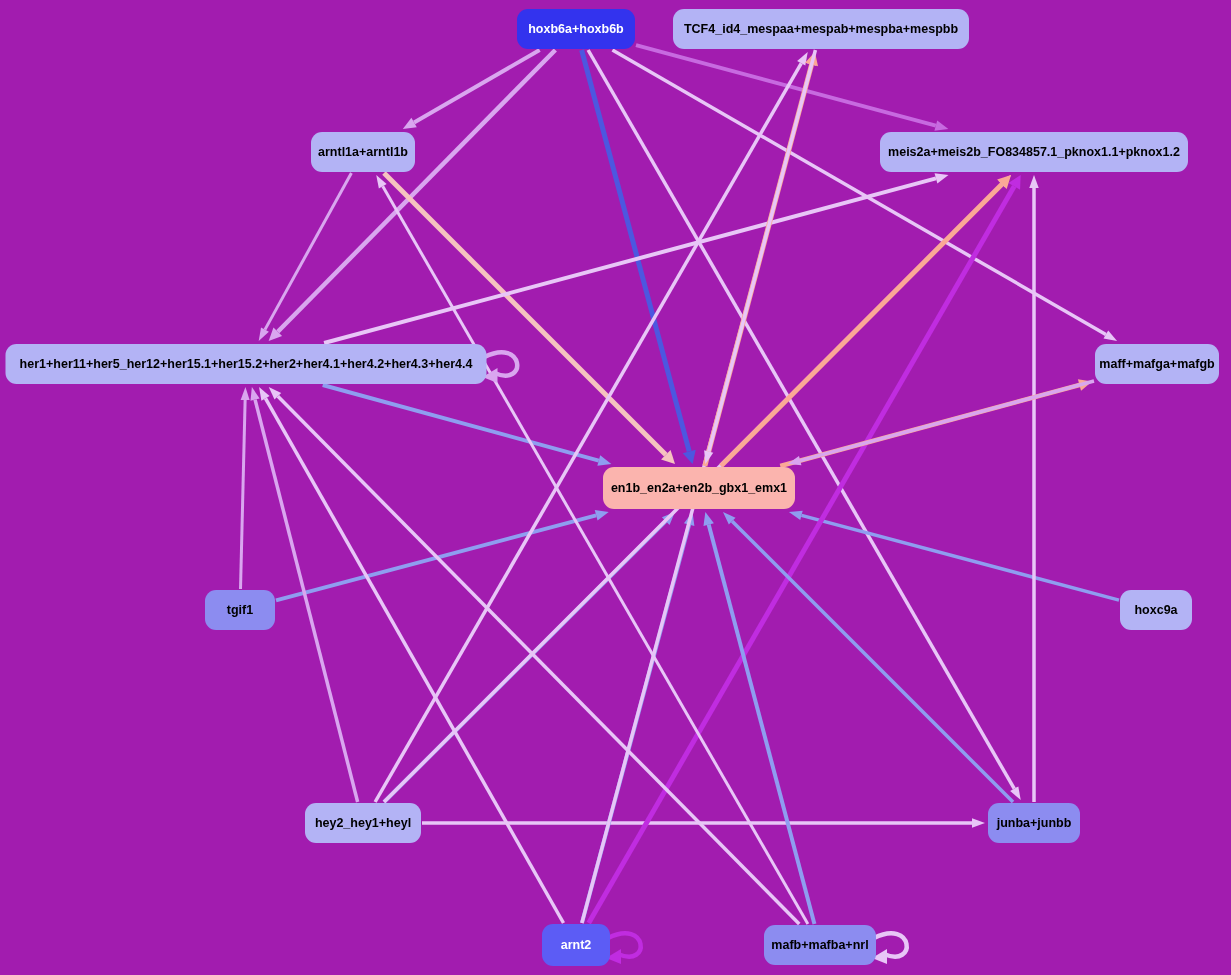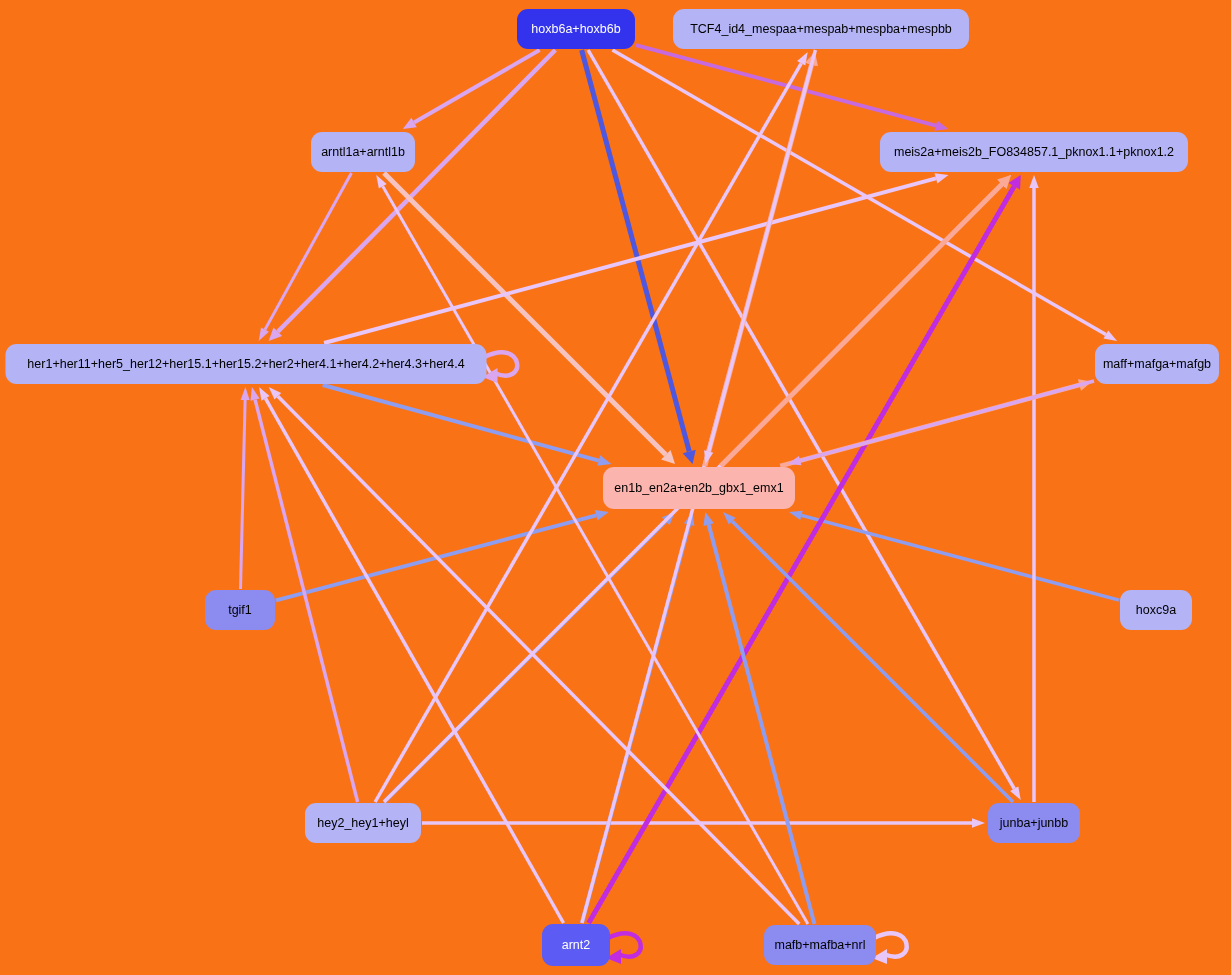--- a/index.html
+++ b/index.html
@@ -10,21 +10,22 @@
   body {
     width: 1231px;
     height: 975px;
     overflow: hidden;
     font-family: "Liberation Sans", sans-serif;
   }
   #graph-root {
     position: relative;
     width: 1231px;
     height: 975px;
-    background: #f97316;
+    background: #a21caf;
+    font-weight: bold;
   }
   svg.net {
     position: absolute;
     left: 0;
     top: 0;
     width: 1231px;
     height: 975px;
     display: block;
   }
   .node-label {

